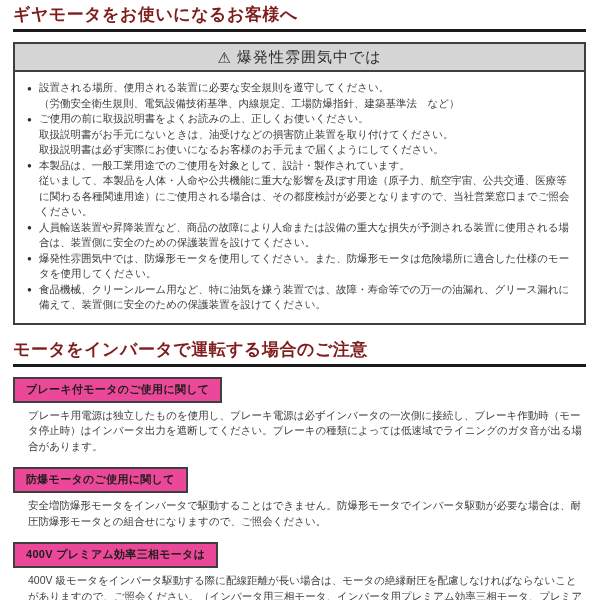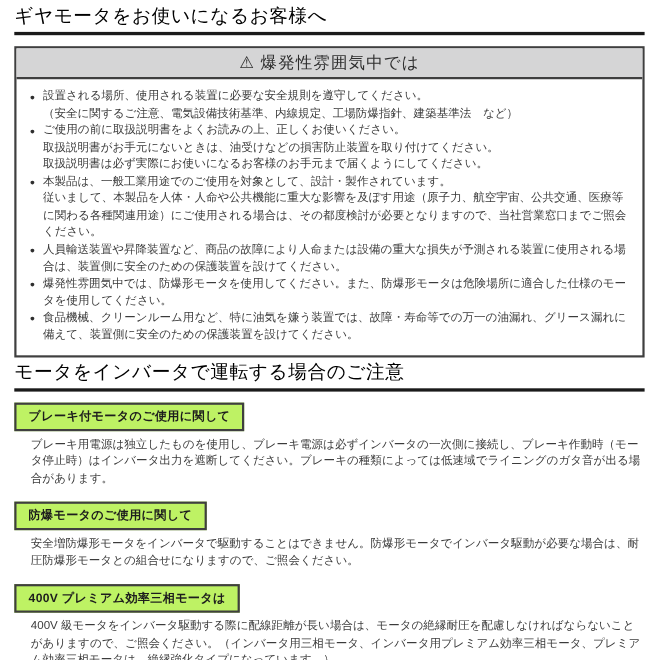--- a/index.html
+++ b/index.html
@@ -8,22 +8,22 @@
     background:#ffffff;
     font-family:"Liberation Sans","DejaVu Sans",sans-serif;
     color:#3b3b3b;
     overflow:hidden;
   }
   .page{padding:3px 14px 0 13px;}
 
   
   .h1{
     font-size:17px;
-    font-weight:normal;
-    color:#000000;
+    font-weight:bold;
+    color:#7f1d1d;
     letter-spacing:0.5px;
     margin:0;
     line-height:24px;
   }
   .rule{
     height:3px;
     background:#1a1a1a;
     margin-top:2px;
   }
 
@@ -66,31 +66,31 @@
   }
   .bullet-text{
     flex:1;
     font-size:10.5px;
     line-height:15.5px;
     white-space:pre-wrap;
     color:#3b3b3b;
   }
 
   
-  .h1-second{margin-top:2px;}
+  .h1-second{margin-top:13px;}
 
   .sub-label{
     display:inline-block;
     border:2px solid #3f3f3f;
     font-size:11px;
     font-weight:bold;
     color:#1d1d1d;
     padding:3px 11px 4px 11px;
     margin-top:10px;
-    background:#bef264;
+    background:#ec4899;
     letter-spacing:0.3px;
   }
   .sub-body{
     margin:5px 0 3px 15px;
     font-size:10.5px;
     line-height:15.5px;
     white-space:pre-wrap;
     color:#3b3b3b;
   }
 </style>
@@ -104,21 +104,21 @@
 
   <div class="safety-box">
     <div class="safety-header">
       <span class="warn-glyph">⚠</span>
       <span>爆発性雰囲気中では</span>
     </div>
     <div class="safety-body">
       <div class="bullet">
         <span class="bullet-mark">●</span>
         <div class="bullet-text">設置される場所、使用される装置に必要な安全規則を遵守してください。
-（安全に関するご注意、電気設備技術基準、内線規定、工場防爆指針、建築基準法　など）</div>
+（労働安全衛生規則、電気設備技術基準、内線規定、工場防爆指針、建築基準法　など）</div>
       </div>
       <div class="bullet">
         <span class="bullet-mark">●</span>
         <div class="bullet-text">ご使用の前に取扱説明書をよくお読みの上、正しくお使いください。
 取扱説明書がお手元にないときは、油受けなどの損害防止装置を取り付けてください。
 取扱説明書は必ず実際にお使いになるお客様のお手元まで届くようにしてください。</div>
       </div>
       <div class="bullet">
         <span class="bullet-mark">●</span>
         <div class="bullet-text">本製品は、一般工業用途でのご使用を対象として、設計・製作されています。

